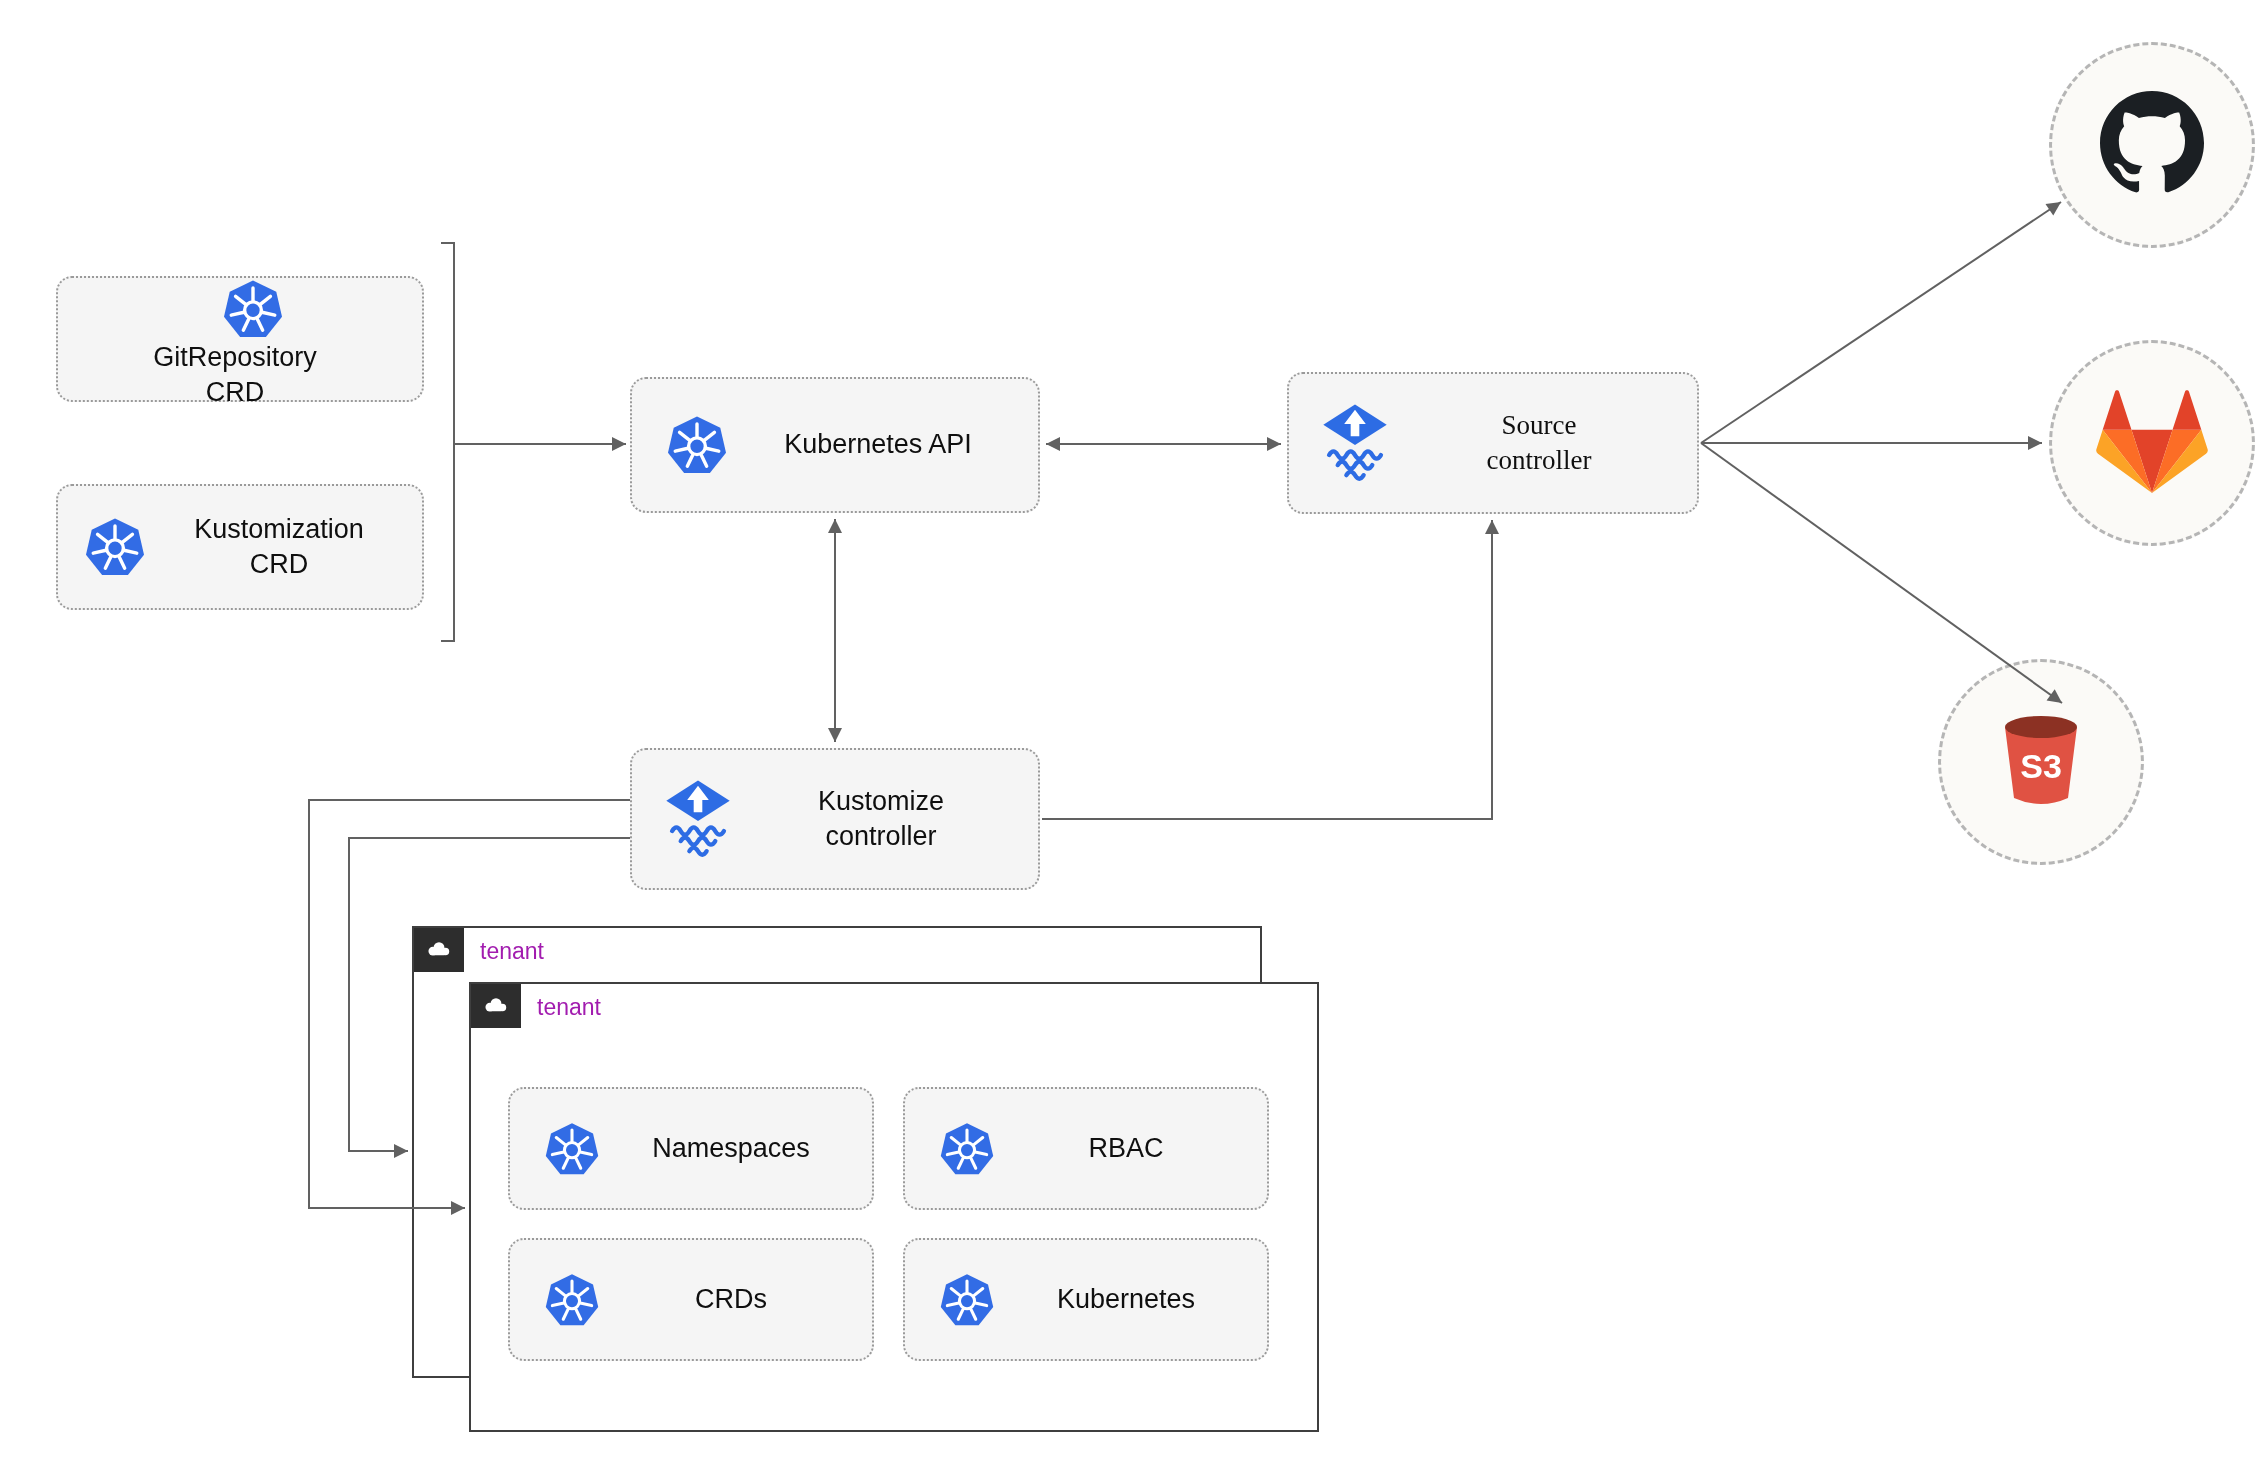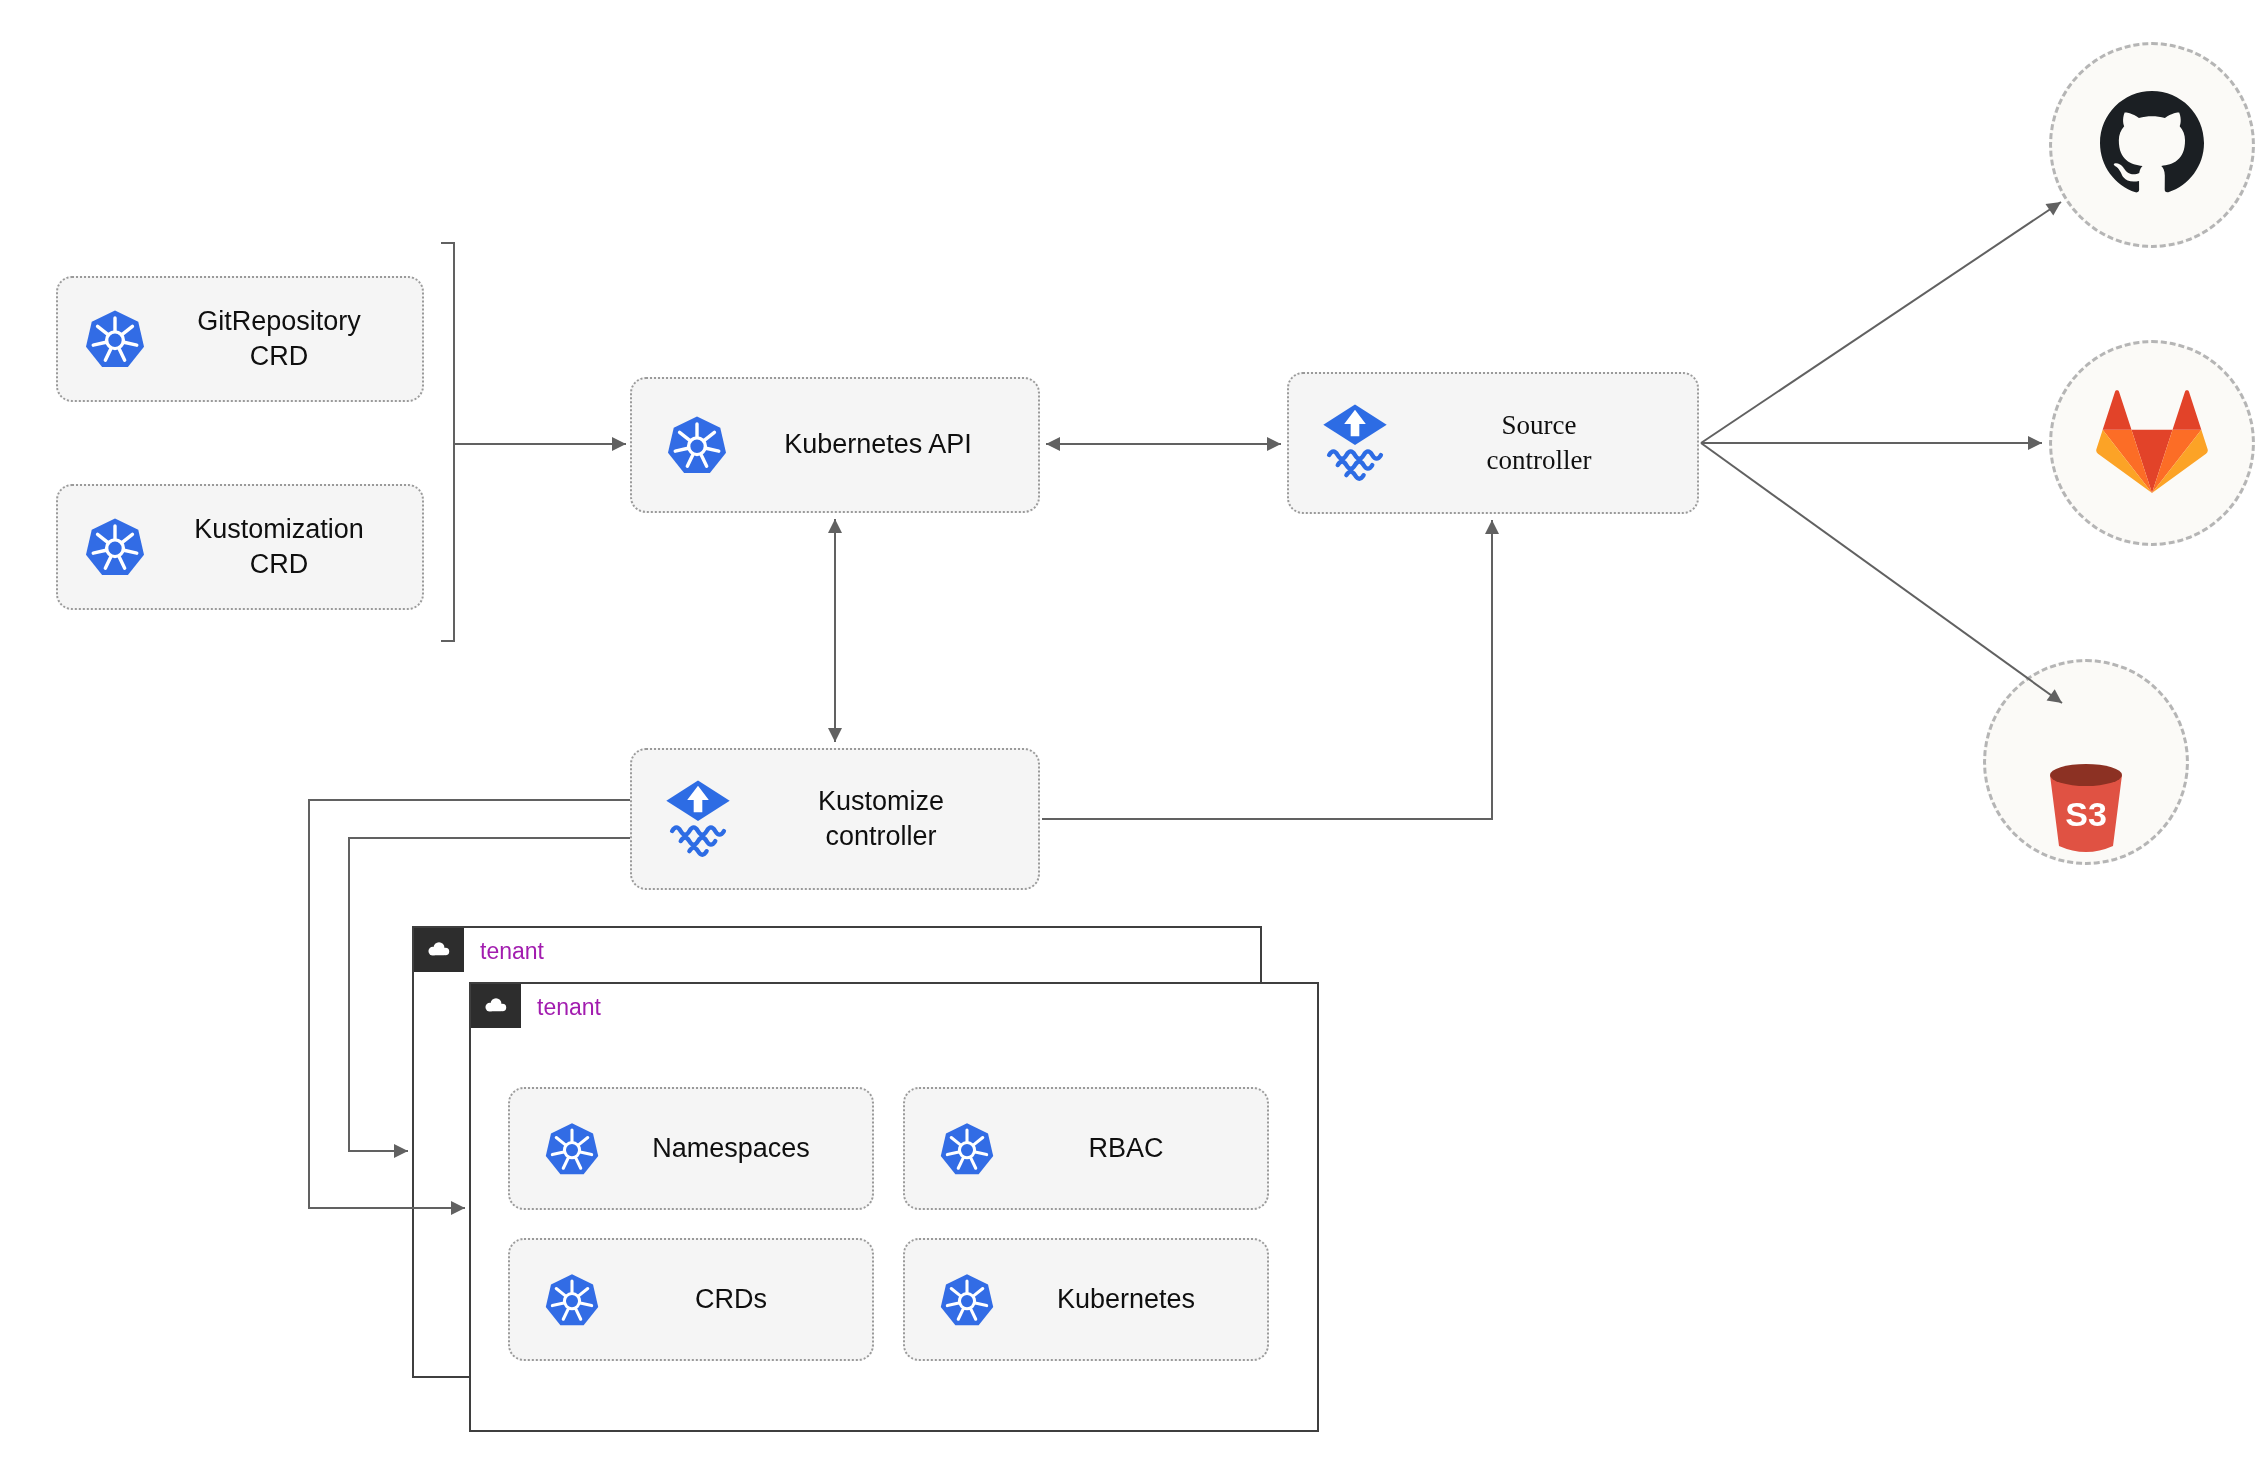--- a/index.html
+++ b/index.html
@@ -165,21 +165,21 @@
         <svg width="56" height="56" viewBox="0 0 100 100">
             <use href="#sym-k8s"></use>
           </svg>
       </span>
       <span class="label">
         <span class="lbl nowrap">Kubernetes</span>
       </span>
     </div>
   </div>
 
-  <div class="node" style="left:56px; top:276px; width:368px; height:126px;">
+  <div class="node" style="left:56px; top:276px; width:368px; height:126px;flex-direction:column;">
     <span class="icon m26">
       <svg width="62" height="62" viewBox="0 0 100 100">
           <use href="#sym-k8s"></use>
         </svg>
     </span>
     <span class="label">
       <span class="lbl lbl-200">GitRepository CRD</span>
     </span>
   </div>
 
@@ -242,21 +242,21 @@
         <path d="M256 472L162 182H30z" fill="#fc6d26"></path>
         <path d="M30 182L1.5 270a19.4 19.4 0 0 0 7 21.7L256 472z" fill="#fca326"></path>
         <path d="M30 182h132L105 8c-3-9-15.6-9-18.5 0z" fill="#e24329"></path>
         <path d="M256 472l94-290h132z" fill="#fc6d26"></path>
         <path d="M482 182l28.5 88a19.4 19.4 0 0 1-7 21.7L256 472z" fill="#fca326"></path>
         <path d="M482 182H350L407 8c3-9 15.6-9 18.5 0z" fill="#e24329"></path>
       </svg>
     </span>
   </div>
 
-  <div class="external-circle" style="left:1983px; top:659px;align-items:flex-end;">
+  <div class="external-circle" style="left:1938px; top:659px;">
     <span>
       <svg width="100" height="100" viewBox="0 0 100 100">
         <path d="M14,17 Q50,29 86,17 L77,88 Q50,100 23,88 Z" fill="#e05243"></path>
         <ellipse cx="50" cy="17" rx="36" ry="11" fill="#8c3123"></ellipse>
         <text x="50" y="68" text-anchor="middle" font-size="34" font-weight="bold" fill="#ffffff" font-family="Liberation Sans, sans-serif">S3</text>
       </svg>
     </span>
   </div>
 
   <svg class="connectors">

